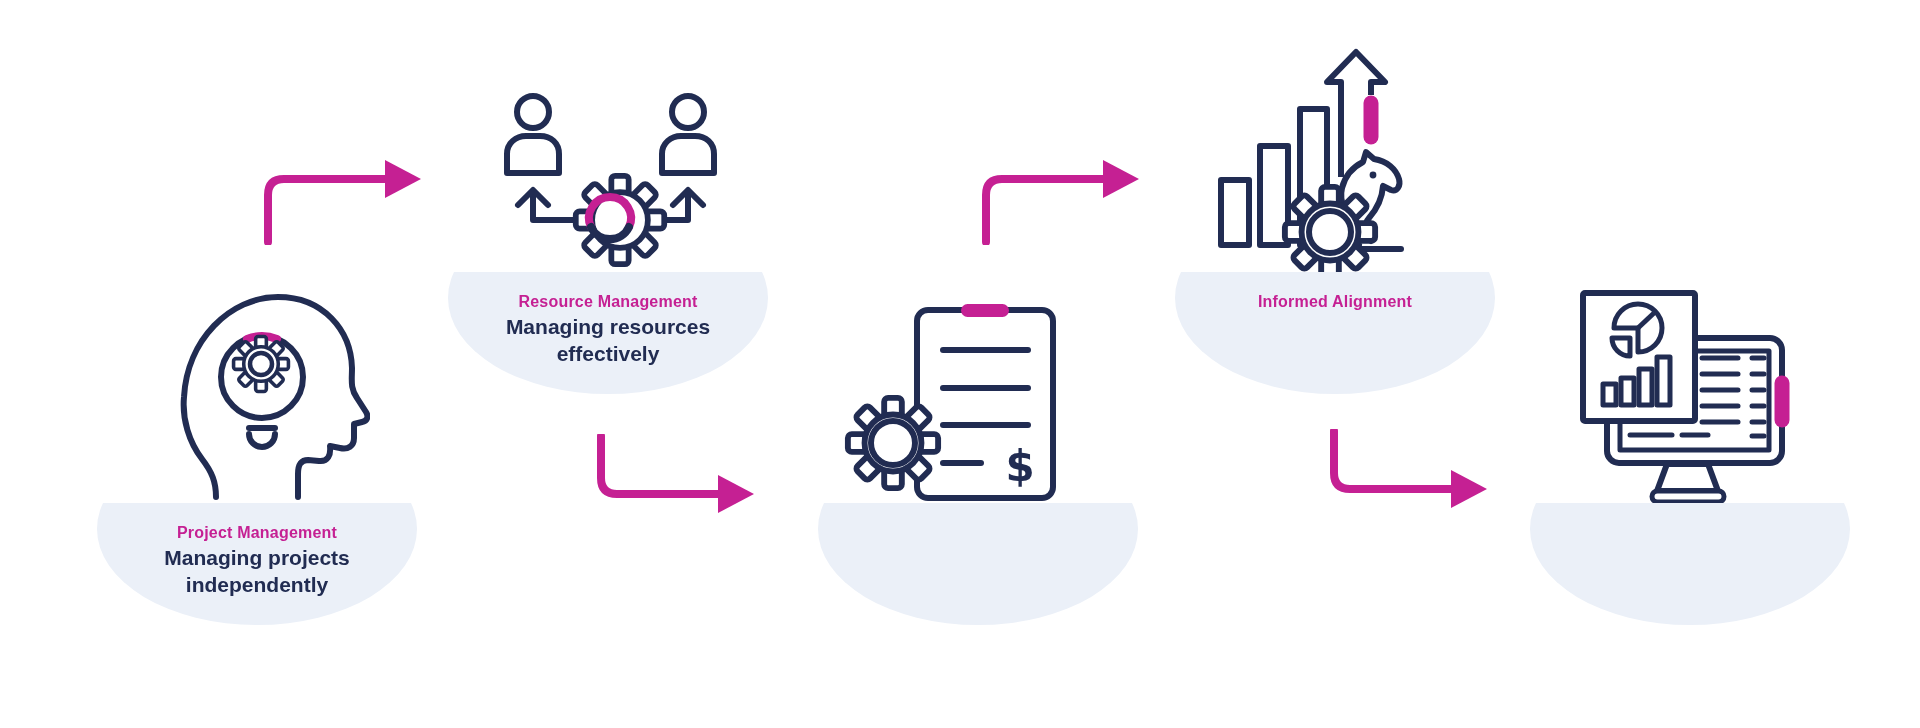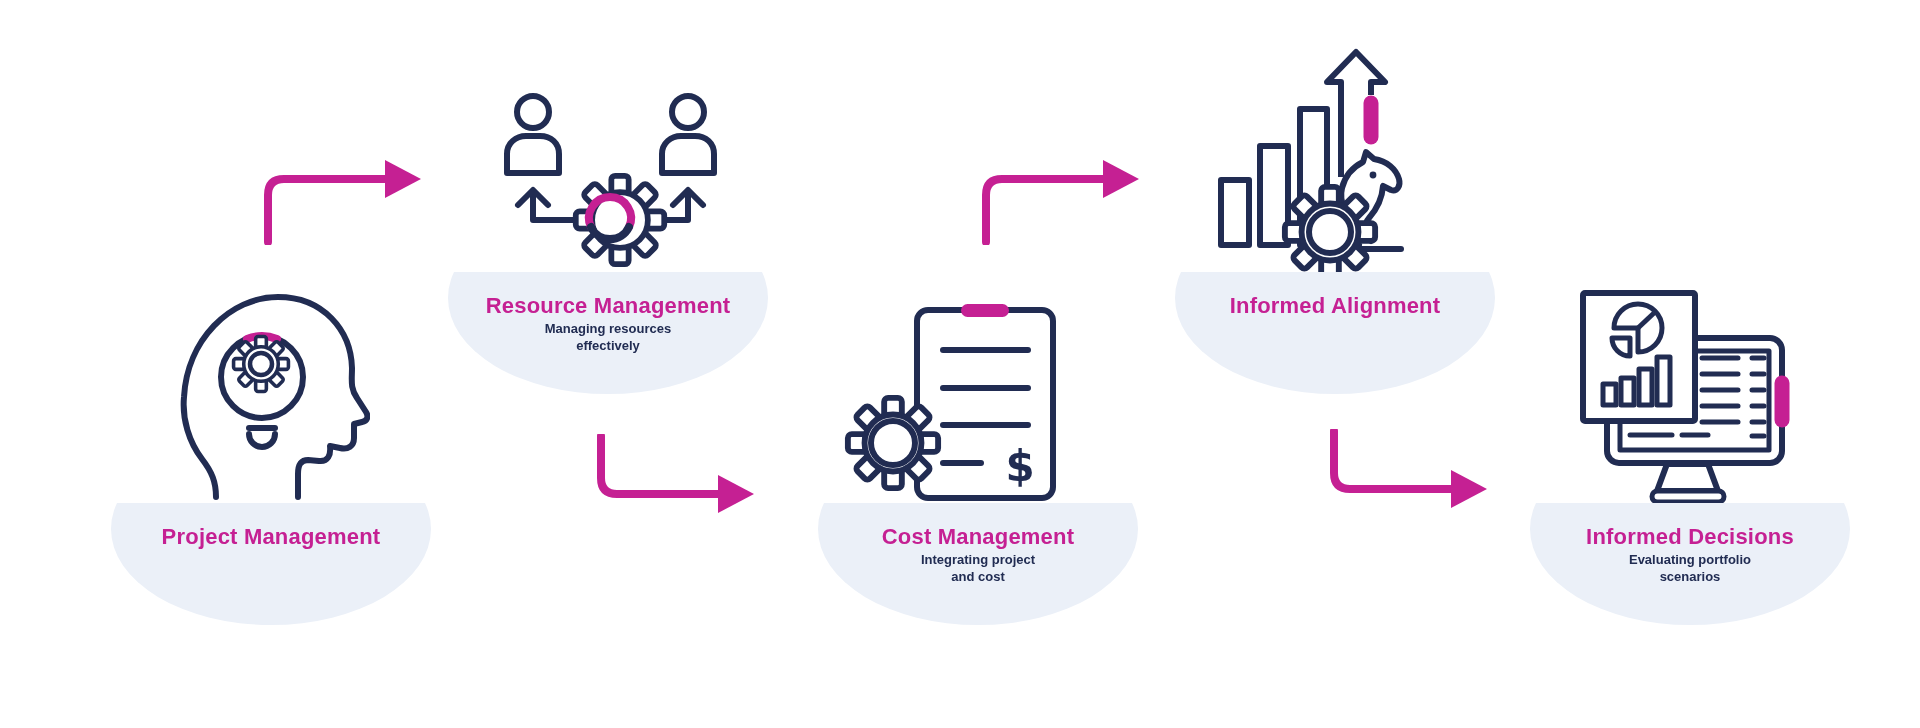--- a/index.html
+++ b/index.html
@@ -4,22 +4,22 @@
 <style>
   html,body{margin:0;padding:0;background:#ffffff;}
   #canvas{position:relative;width:1920px;height:728px;background:#ffffff;overflow:hidden;
           font-family:"Liberation Sans","DejaVu Sans",sans-serif;}
   .abs{position:absolute;}
   
   .bubble-wrap{position:absolute;width:320px;height:122px;overflow:hidden;}
   .bubble-bg{position:absolute;left:0;top:-70px;width:320px;height:192px;border-radius:50%;
              background:#ebf0f8;}
   .bubble-txt{position:absolute;left:0;top:0;width:320px;text-align:center;padding-top:21px;}
-  .bubble-title{color:#c52093;font-size:22px;font-weight:800;letter-spacing:.2px;line-height:1.15;text-align:center;}
-  .bubble-desc{color:#212c52;font-size:13px;font-weight:700;line-height:1.28;margin-top:3px;
+  .bubble-title{color:#c52093;font-size:16px;font-weight:800;letter-spacing:.2px;line-height:1.15;text-align:center;}
+  .bubble-desc{color:#212c52;font-size:21px;font-weight:700;line-height:1.28;margin-top:3px;
                white-space:pre-line;}
   svg{display:block;}
 </style>
 </head>
 <body>
 
 <div id="canvas">
 
   <svg width="0" height="0" style="position:absolute">
     <symbol id="gear" viewBox="-52 -52 104 104">
@@ -147,54 +147,46 @@
   <svg class="abs" style="left:981px;top:145px" width="162" height="100" viewBox="0 0 162 100">
     <path d="M5 97 V50 Q5 34 21 34 H122" fill="none" stroke="#c52093" stroke-width="8" stroke-linecap="round"></path>
     <polygon points="122,15 158,34 122,53" fill="#c52093"></polygon>
   </svg>
 
   <svg class="abs" style="left:1329px;top:429px" width="162" height="86" viewBox="0 0 162 86">
     <path d="M5 2 V44 Q5 60 21 60 H122" fill="none" stroke="#c52093" stroke-width="8" stroke-linecap="round"></path>
     <polygon points="122,41 158,60 122,79" fill="#c52093"></polygon>
   </svg>
 
-  <div class="bubble-wrap" style="left:111px;top:503px">
+  <div class="bubble-wrap" style="left:97px;top:503px">
     <div class="bubble-bg"></div>
     <div class="bubble-txt">
       <div class="bubble-title">Project Management</div>
+      <div class="bubble-desc">Managing projects
+independently</div>
     </div>
   </div>
 
   <div class="bubble-wrap" style="left:448px;top:272px">
     <div class="bubble-bg"></div>
     <div class="bubble-txt">
       <div class="bubble-title">Resource Management</div>
       <div class="bubble-desc">Managing resources
 effectively</div>
     </div>
   </div>
 
   <div class="bubble-wrap" style="left:818px;top:503px">
     <div class="bubble-bg"></div>
-    <div class="bubble-txt">
-      <div class="bubble-title">Cost Management</div>
-      <div class="bubble-desc">Integrating project
-and cost</div>
-    </div>
   </div>
 
   <div class="bubble-wrap" style="left:1175px;top:272px">
     <div class="bubble-bg"></div>
     <div class="bubble-txt">
       <div class="bubble-title">Informed Alignment</div>
     </div>
   </div>
 
   <div class="bubble-wrap" style="left:1530px;top:503px">
     <div class="bubble-bg"></div>
-    <div class="bubble-txt">
-      <div class="bubble-title">Informed Decisions</div>
-      <div class="bubble-desc">Evaluating portfolio
-scenarios</div>
-    </div>
   </div>
 
 </div>
 
 </body></html>

